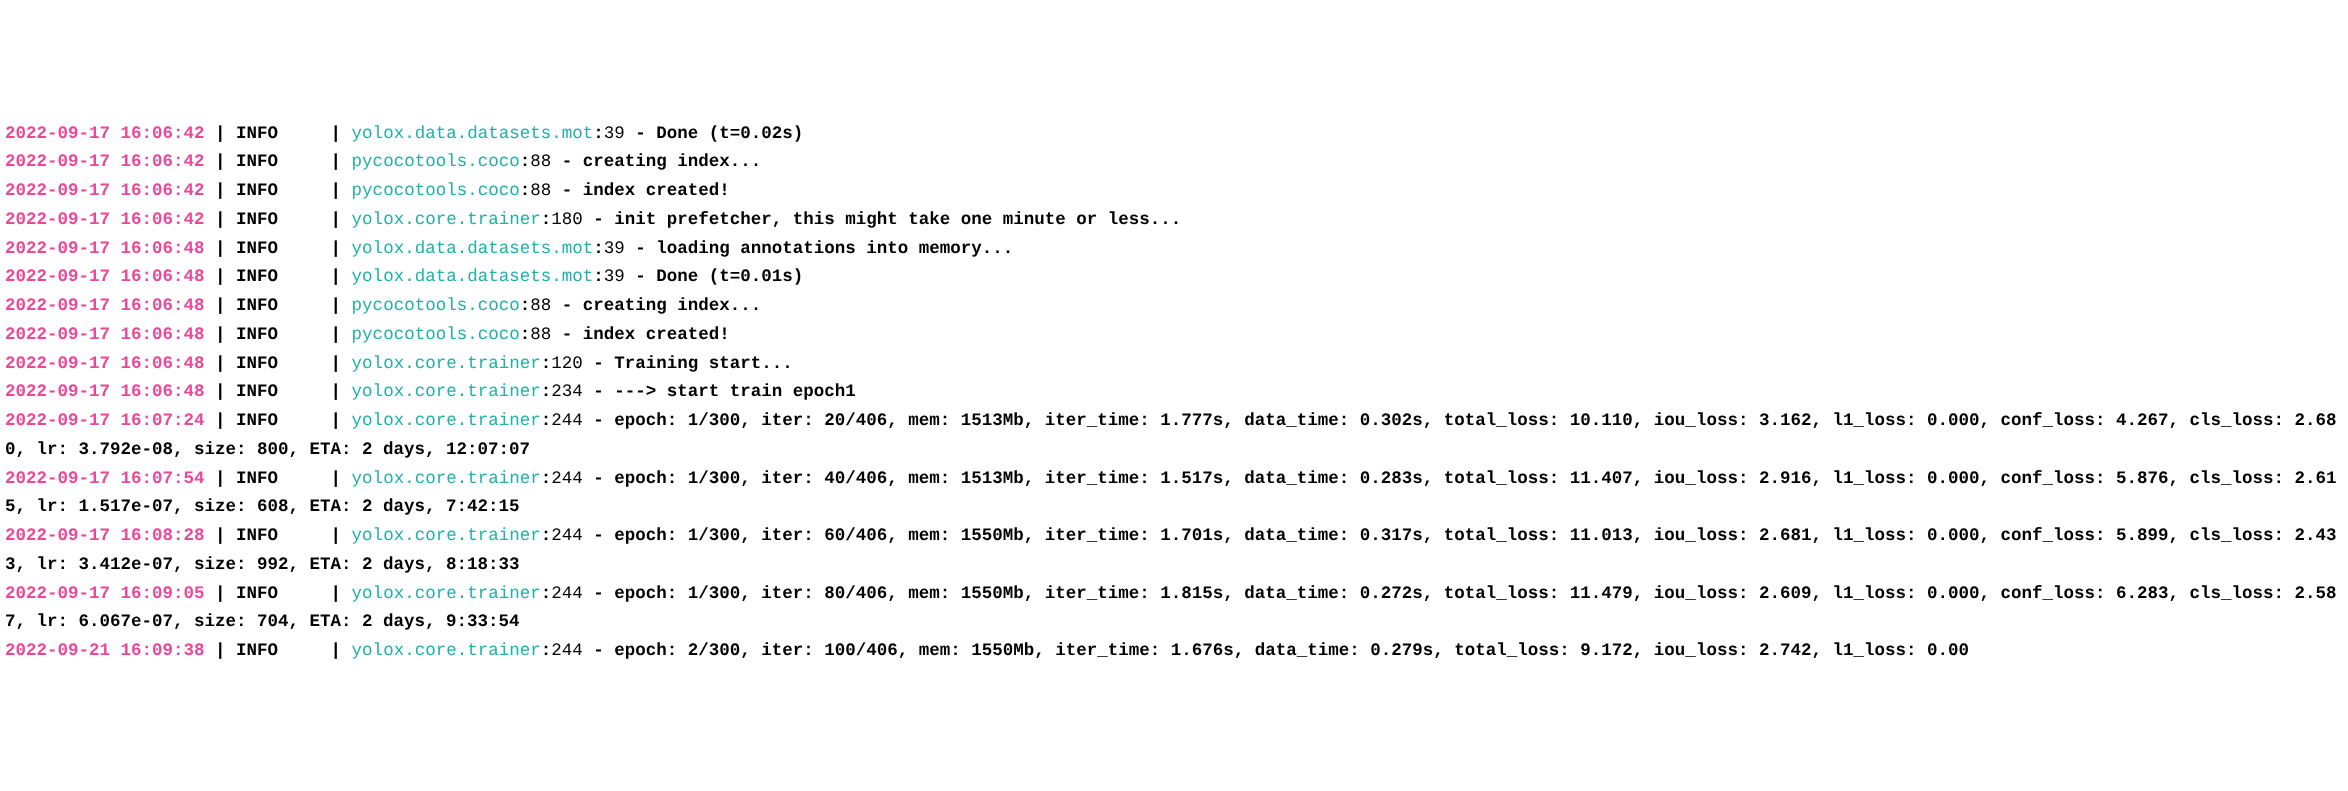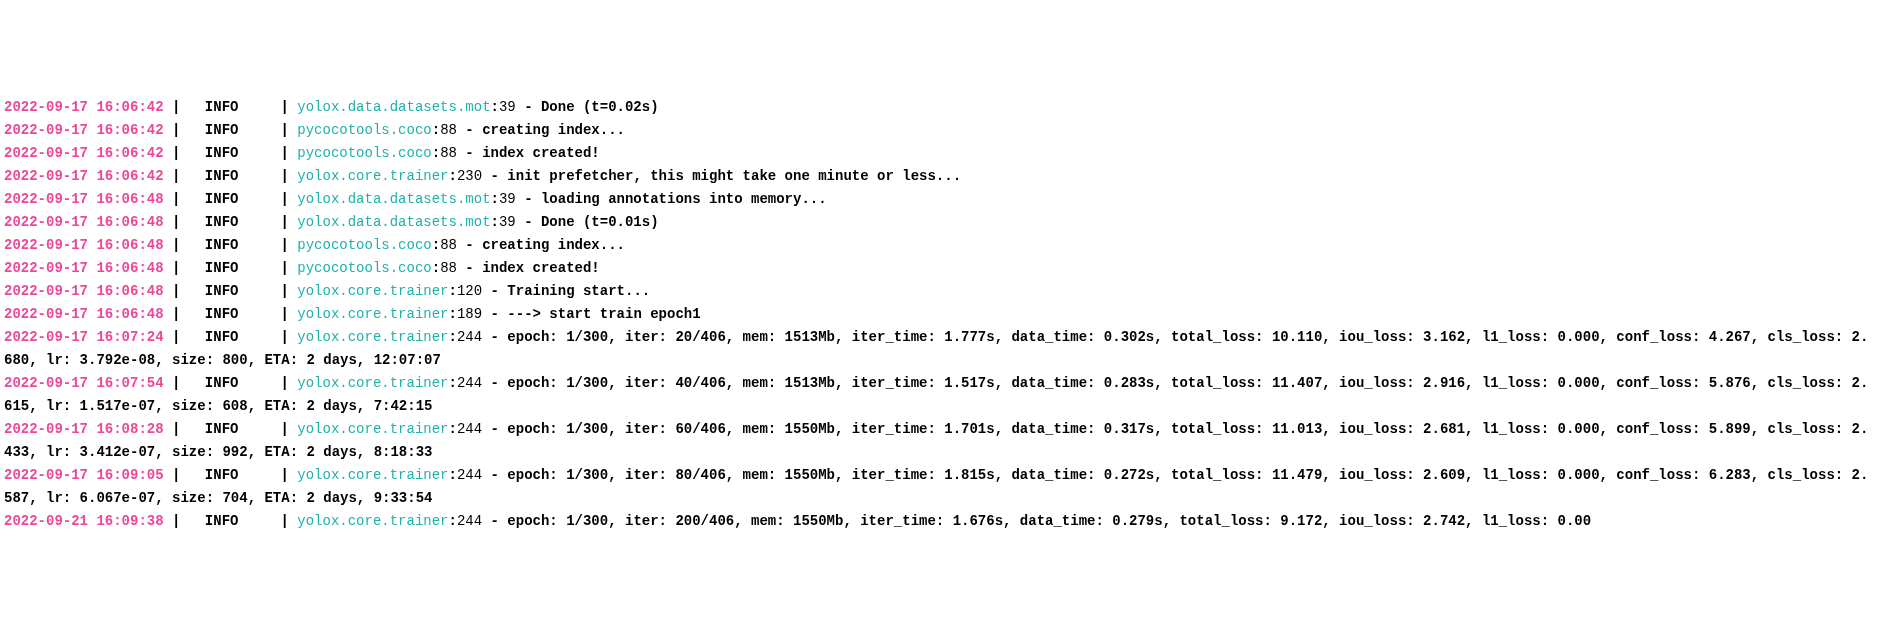--- a/index.html
+++ b/index.html
@@ -8,21 +8,21 @@
     background: #ffffff;
     font-family: "Consolas", "Menlo", "Courier New", monospace;
     font-size: 14px;
     line-height: 23px;
     color: #000000;
     white-space: pre-wrap;
     word-break: break-all;
   }
   .ts   { color: #ec4899; font-weight: bold; }  
   .pipe { color: #000000; font-weight: bold; }
-  .lvl  { color: #000000; font-weight: bold; margin-left: 16px; }
+  .lvl  { color: #000000; font-weight: bold; }
   .mod  { color: #20b2aa; font-weight: normal; }  
   .ln   { color: #000000; font-weight: normal; }  
   .msg  { color: #000000; font-weight: bold; }
   .watermark {
     position: fixed;
     right: 6px;
     bottom: 4px;
     font-size: 14px;
     color: rgba(180,180,180,0.6);
     font-family: sans-serif;
@@ -30,29 +30,29 @@
   }
 </style>
 </head>
 <body>
 
 
 
 <div id="log"><span class="ts">2022-09-17 16:06:42</span><span class="pipe"> | </span><span class="lvl">INFO    </span><span class="pipe"> | </span><span class="mod">yolox.data.datasets.mot</span><span class="pipe">:</span><span class="ln">39</span><span class="msg"> - Done (t=0.02s)</span>
 <span class="ts">2022-09-17 16:06:42</span><span class="pipe"> | </span><span class="lvl">INFO    </span><span class="pipe"> | </span><span class="mod">pycocotools.coco</span><span class="pipe">:</span><span class="ln">88</span><span class="msg"> - creating index...</span>
 <span class="ts">2022-09-17 16:06:42</span><span class="pipe"> | </span><span class="lvl">INFO    </span><span class="pipe"> | </span><span class="mod">pycocotools.coco</span><span class="pipe">:</span><span class="ln">88</span><span class="msg"> - index created!</span>
-<span class="ts">2022-09-17 16:06:42</span><span class="pipe"> | </span><span class="lvl">INFO    </span><span class="pipe"> | </span><span class="mod">yolox.core.trainer</span><span class="pipe">:</span><span class="ln">230</span><span class="msg"> - init prefetcher, this might take one minute or less...</span>
+<span class="ts">2022-09-17 16:06:42</span><span class="pipe"> | </span><span class="lvl">INFO    </span><span class="pipe"> | </span><span class="mod">yolox.core.trainer</span><span class="pipe">:</span><span class="ln">180</span><span class="msg"> - init prefetcher, this might take one minute or less...</span>
 <span class="ts">2022-09-17 16:06:48</span><span class="pipe"> | </span><span class="lvl">INFO    </span><span class="pipe"> | </span><span class="mod">yolox.data.datasets.mot</span><span class="pipe">:</span><span class="ln">39</span><span class="msg"> - loading annotations into memory...</span>
 <span class="ts">2022-09-17 16:06:48</span><span class="pipe"> | </span><span class="lvl">INFO    </span><span class="pipe"> | </span><span class="mod">yolox.data.datasets.mot</span><span class="pipe">:</span><span class="ln">39</span><span class="msg"> - Done (t=0.01s)</span>
 <span class="ts">2022-09-17 16:06:48</span><span class="pipe"> | </span><span class="lvl">INFO    </span><span class="pipe"> | </span><span class="mod">pycocotools.coco</span><span class="pipe">:</span><span class="ln">88</span><span class="msg"> - creating index...</span>
 <span class="ts">2022-09-17 16:06:48</span><span class="pipe"> | </span><span class="lvl">INFO    </span><span class="pipe"> | </span><span class="mod">pycocotools.coco</span><span class="pipe">:</span><span class="ln">88</span><span class="msg"> - index created!</span>
 <span class="ts">2022-09-17 16:06:48</span><span class="pipe"> | </span><span class="lvl">INFO    </span><span class="pipe"> | </span><span class="mod">yolox.core.trainer</span><span class="pipe">:</span><span class="ln">120</span><span class="msg"> - Training start...</span>
-<span class="ts">2022-09-17 16:06:48</span><span class="pipe"> | </span><span class="lvl">INFO    </span><span class="pipe"> | </span><span class="mod">yolox.core.trainer</span><span class="pipe">:</span><span class="ln">189</span><span class="msg"> - ---&gt; start train epoch1</span>
+<span class="ts">2022-09-17 16:06:48</span><span class="pipe"> | </span><span class="lvl">INFO    </span><span class="pipe"> | </span><span class="mod">yolox.core.trainer</span><span class="pipe">:</span><span class="ln">234</span><span class="msg"> - ---&gt; start train epoch1</span>
 <span class="ts">2022-09-17 16:07:24</span><span class="pipe"> | </span><span class="lvl">INFO    </span><span class="pipe"> | </span><span class="mod">yolox.core.trainer</span><span class="pipe">:</span><span class="ln">244</span><span class="msg"> - epoch: 1/300, iter: 20/406, mem: 1513Mb, iter_time: 1.777s, data_time: 0.302s, total_loss: 10.110, iou_loss: 3.162, l1_loss: 0.000, conf_loss: 4.267, cls_loss: 2.680, lr: 3.792e-08, size: 800, ETA: 2 days, 12:07:07</span>
 <span class="ts">2022-09-17 16:07:54</span><span class="pipe"> | </span><span class="lvl">INFO    </span><span class="pipe"> | </span><span class="mod">yolox.core.trainer</span><span class="pipe">:</span><span class="ln">244</span><span class="msg"> - epoch: 1/300, iter: 40/406, mem: 1513Mb, iter_time: 1.517s, data_time: 0.283s, total_loss: 11.407, iou_loss: 2.916, l1_loss: 0.000, conf_loss: 5.876, cls_loss: 2.615, lr: 1.517e-07, size: 608, ETA: 2 days, 7:42:15</span>
 <span class="ts">2022-09-17 16:08:28</span><span class="pipe"> | </span><span class="lvl">INFO    </span><span class="pipe"> | </span><span class="mod">yolox.core.trainer</span><span class="pipe">:</span><span class="ln">244</span><span class="msg"> - epoch: 1/300, iter: 60/406, mem: 1550Mb, iter_time: 1.701s, data_time: 0.317s, total_loss: 11.013, iou_loss: 2.681, l1_loss: 0.000, conf_loss: 5.899, cls_loss: 2.433, lr: 3.412e-07, size: 992, ETA: 2 days, 8:18:33</span>
 <span class="ts">2022-09-17 16:09:05</span><span class="pipe"> | </span><span class="lvl">INFO    </span><span class="pipe"> | </span><span class="mod">yolox.core.trainer</span><span class="pipe">:</span><span class="ln">244</span><span class="msg"> - epoch: 1/300, iter: 80/406, mem: 1550Mb, iter_time: 1.815s, data_time: 0.272s, total_loss: 11.479, iou_loss: 2.609, l1_loss: 0.000, conf_loss: 6.283, cls_loss: 2.587, lr: 6.067e-07, size: 704, ETA: 2 days, 9:33:54</span>
-<span class="ts">2022-09-21 16:09:38</span><span class="pipe"> | </span><span class="lvl">INFO    </span><span class="pipe"> | </span><span class="mod">yolox.core.trainer</span><span class="pipe">:</span><span class="ln">244</span><span class="msg"> - epoch: 1/300, iter: 200/406, mem: 1550Mb, iter_time: 1.676s, data_time: 0.279s, total_loss: 9.172, iou_loss: 2.742, l1_loss: 0.00</span></div>
+<span class="ts">2022-09-21 16:09:38</span><span class="pipe"> | </span><span class="lvl">INFO    </span><span class="pipe"> | </span><span class="mod">yolox.core.trainer</span><span class="pipe">:</span><span class="ln">244</span><span class="msg"> - epoch: 2/300, iter: 100/406, mem: 1550Mb, iter_time: 1.676s, data_time: 0.279s, total_loss: 9.172, iou_loss: 2.742, l1_loss: 0.00</span></div>
 
 <div class="watermark"></div>
 
 
 
 
 </body></html>

